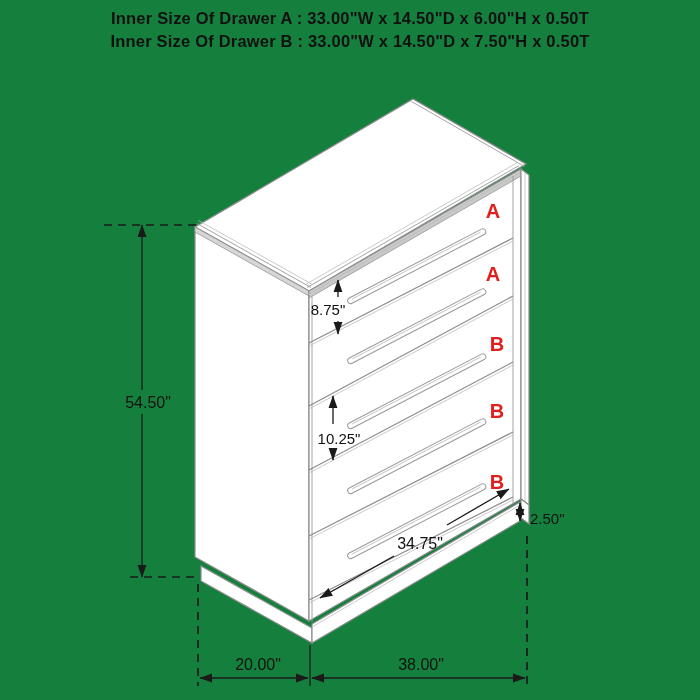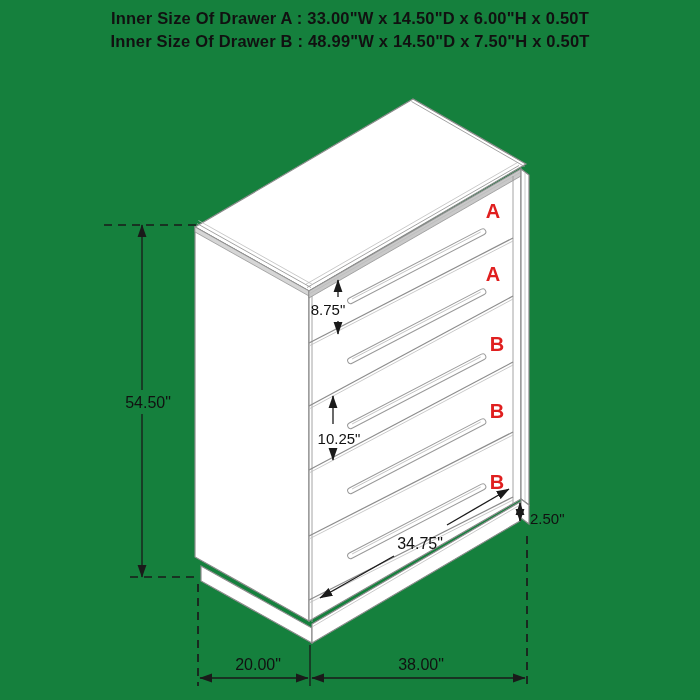--- a/index.html
+++ b/index.html
@@ -21,21 +21,21 @@
   .dlabel{font-family:"Liberation Sans",sans-serif;font-weight:bold;font-size:20px;fill:#e01f1f;}
   .handle{fill:#ffffff;stroke:#9a9a9a;stroke-width:1;}
 </style>
 </head>
 <body>
 
 <div id="stage">
 
   <div id="title">
     <div>Inner Size Of Drawer A : 33.00"W x 14.50"D x 6.00"H x 0.50T</div>
-    <div>Inner Size Of Drawer B : 48.99"W x 14.50"D x 7.50"H x 0.50T</div>
+    <div>Inner Size Of Drawer B : 33.00"W x 14.50"D x 7.50"H x 0.50T</div>
   </div>
 
   <svg width="700" height="700" viewBox="0 0 700 700">
     <defs>
       <marker id="ah" viewBox="0 0 10 7" refX="9.5" refY="3.5" markerWidth="10" markerHeight="7" orient="auto-start-reverse">
         <path d="M0,0 L10,3.5 L0,7 Z" fill="#1a1a1a"></path>
       </marker>
     </defs>
 
     <g>

